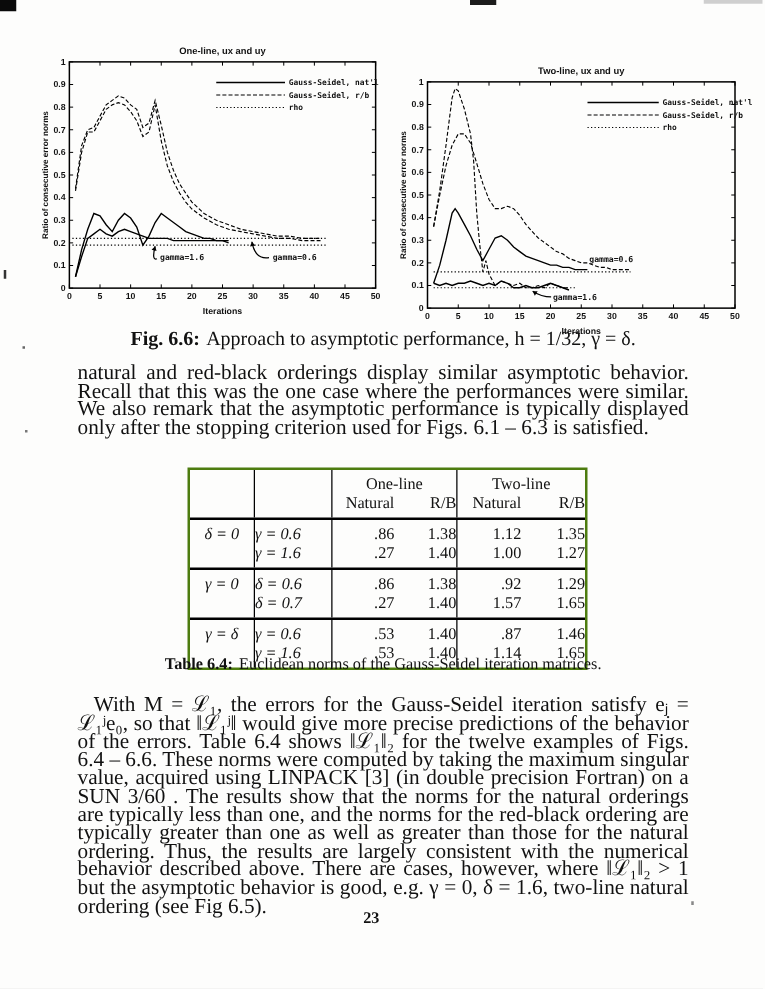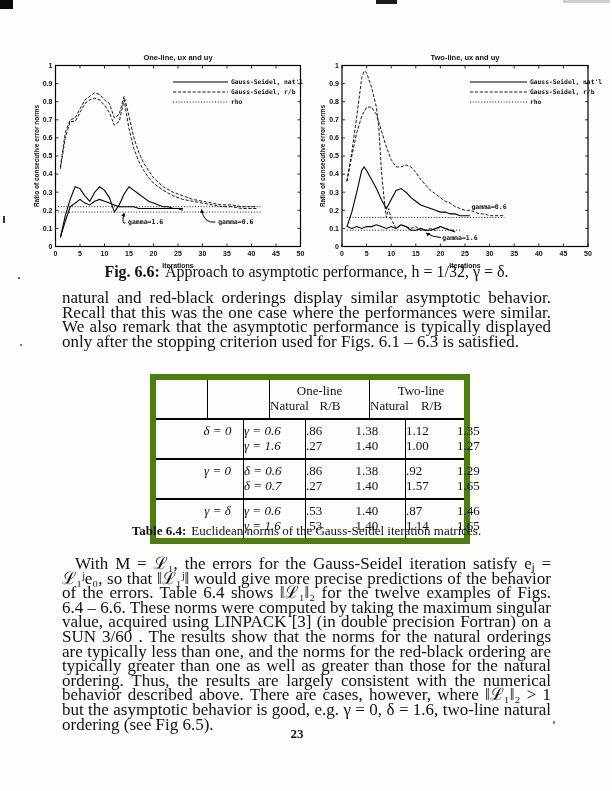--- a/index.html
+++ b/index.html
@@ -14,52 +14,52 @@
   .cylabel{font:bold 6.5px "Liberation Sans",sans-serif;fill:#111;}
   .clegend{font:bold 6.3px "DejaVu Sans Mono",monospace;fill:#111;}
   .cannot{font:bold 6.5px "DejaVu Sans Mono",monospace;fill:#111;}
   .fig-caption{position:absolute;left:62px;top:263px;width:489px;text-align:center;
                font-size:16px;}
   .fig-caption b{margin-right:5px;}
   .body{position:absolute;left:62px;width:489px;font-size:17px;line-height:14.6px;
         text-align:justify;text-align-last:left;margin:0;}
   .p1{top:291px;}
   .p2{top:557px;text-indent:13px;}
-  .tbl{position:absolute;left:150px;top:374px;width:320px;border:6px solid #4d7c0f;
+  .tbl{position:absolute;left:150px;top:374px;width:320px;border:2px solid #4d7c0f;
        background:#fdfdfc;font-size:13px;box-sizing:border-box;}
   .trow{display:grid;grid-template-columns:52px 62px 100px 102px;}
-  .trow + .trow{border-top:2px solid #000;padding-left:36px;}
+  .trow + .trow{border-top:2px solid #000;}
   .tc{border-right:1.6px solid #000;padding:3px 0 5px 0;}
   .tc:last-child{border-right:none;}
   .tc.lbl{text-align:center;font-style:italic;}
   .pline{text-align:left;font-style:italic;line-height:15px;}
   .gline{line-height:15px;}
   .gline.title{text-align:center;}
   .gline.subs{display:flex;}
-  .sub{flex:1;text-align:left;}
+  .sub{flex:1;text-align:right;}
   .tbl-caption{position:absolute;left:62px;top:523px;width:489px;text-align:center;
                font-size:13px;}
   .tbl-caption b{margin-right:5px;}
   .pgnum{position:absolute;top:726px;left:0;width:594px;text-align:center;
          font-weight:bold;font-size:13px;}
 </style>
 </head>
 <body>
 
 <div class="page">
 
   <div class="artifact" style="left:0;top:0;width:13px;height:9px;background:#0a0a0a;"></div>
   <div class="artifact" style="left:376px;top:0;width:21px;height:4px;background:#1c1c1c;"></div>
   <div class="artifact" style="left:563px;top:0;width:47px;height:3px;background:#cfcfcf;"></div>
   <div class="artifact" style="left:3px;top:216px;width:2px;height:7px;background:#333;"></div>
   <div class="artifact" style="left:18px;top:277px;width:2px;height:2px;background:#666;"></div>
   <div class="artifact" style="left:20px;top:344px;width:2px;height:2px;background:#777;"></div>
   <div class="artifact" style="left:553px;top:721px;width:2px;height:3px;background:#888;"></div>
 
-  <figure class="chartfig" style="left:30px;top:44px;width:283px;height:232px;">
+  <figure class="chartfig" style="left:30px;top:28px;width:283px;height:232px;">
     <svg width="283" height="232">
         <rect x="25.5" y="21.5" width="245" height="181" fill="none" stroke="#000" stroke-width="1.2"></rect>
         <line x1="25.5" y1="202.5" x2="25.5" y2="199.5" stroke="#000" stroke-width="0.8"></line>
         <line x1="25.5" y1="21.5" x2="25.5" y2="24.5" stroke="#000" stroke-width="0.8"></line>
         <text x="25.5" y="211.5" text-anchor="middle" class="tick">0</text>
         <line x1="50" y1="202.5" x2="50" y2="199.5" stroke="#000" stroke-width="0.8"></line>
         <line x1="50" y1="21.5" x2="50" y2="24.5" stroke="#000" stroke-width="0.8"></line>
         <text x="50" y="211.5" text-anchor="middle" class="tick">5</text>
         <line x1="74.5" y1="202.5" x2="74.5" y2="199.5" stroke="#000" stroke-width="0.8"></line>
         <line x1="74.5" y1="21.5" x2="74.5" y2="24.5" stroke="#000" stroke-width="0.8"></line>

